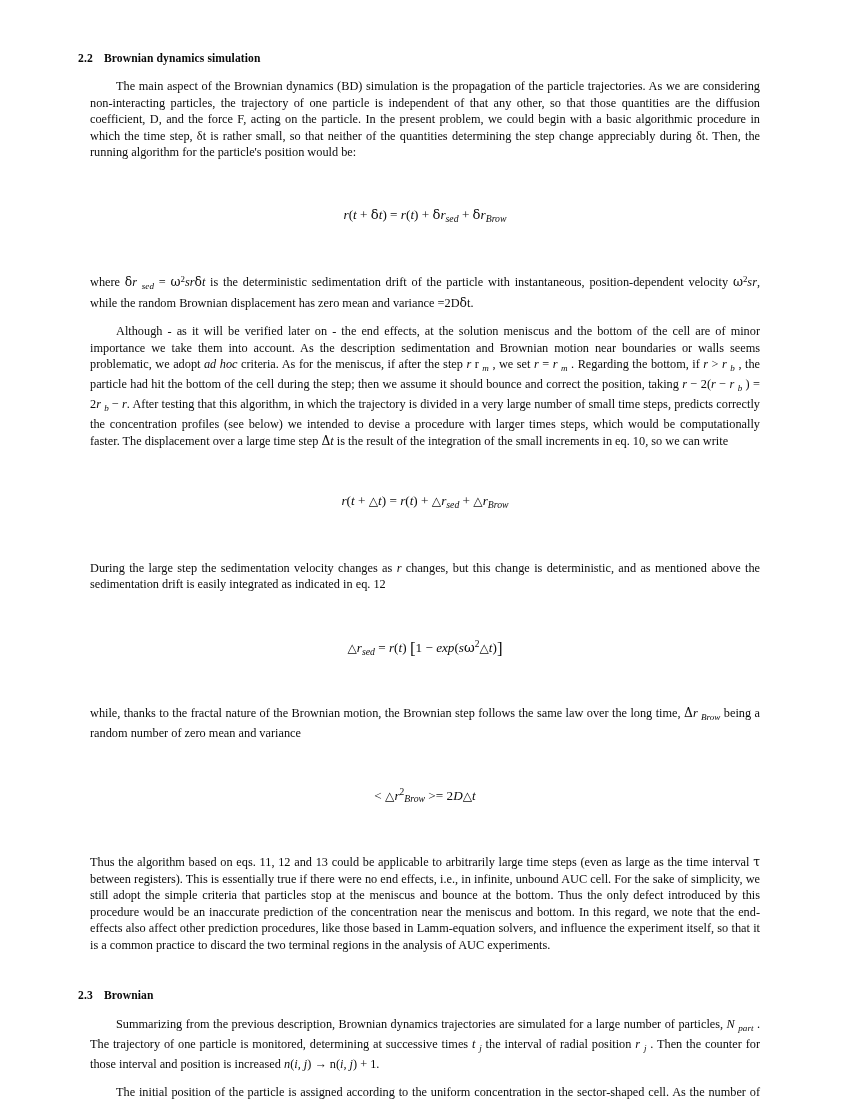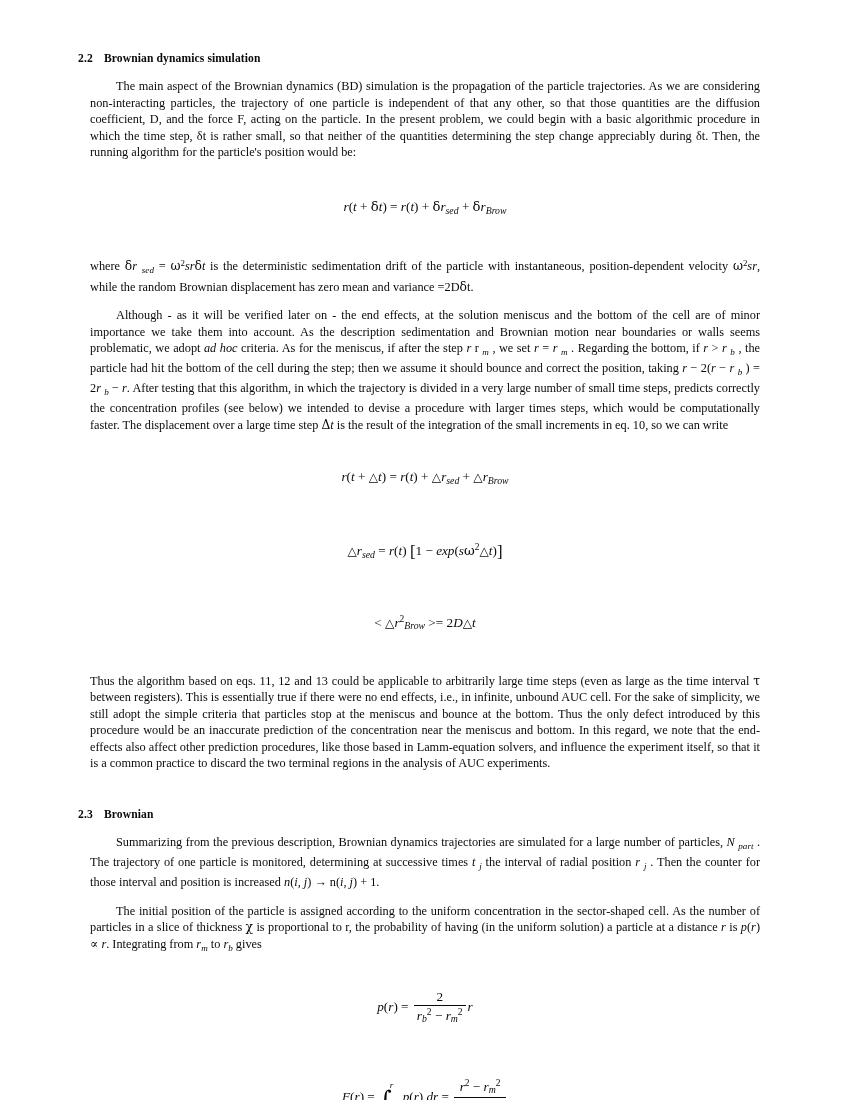--- a/index.html
+++ b/index.html
@@ -41,21 +41,21 @@
     margin: 12px;
     text-align: justify;
     text-justify: inter-word;
     hyphens: none;
   }
   p.indent {
     text-indent: 26px;
   }
   .eqblock {
     text-align: center;
-    margin: 0;
+    margin: 8px;
     font-size: 13.2px;
   }
   .sp-22 { height: 22px; }
   .sp-24 { height: 24px; }
   .sp-26 { height: 26px; }
   .sp-28 { height: 28px; }
   .sp-30 { height: 30px; }
 
   
   .mi { font-style: italic; }
@@ -147,29 +147,31 @@
     <p class="para indent">Although - as it will be verified later on - the end effects, at the solution meniscus and the bottom of the cell are of minor importance we take them into account. As the description sedimentation and Brownian motion near boundaries or walls seems problematic, we adopt <span class="mi">ad hoc</span> criteria. As for the meniscus, if after the step <span class="mi">r</span> r <sub>m</sub> , we set <span class="mi">r</span> = <span class="mi">r</span> <sub>m</sub> . Regarding the bottom, if <span class="mi">r</span> &gt; <span class="mi">r</span> <sub>b</sub> , the particle had hit the bottom of the cell during the step; then we assume it should bounce and correct the position, taking <span class="mi">r</span> − 2(<span class="mi">r</span> − <span class="mi">r</span> <sub>b</sub> ) = 2<span class="mi">r</span> <sub>b</sub> − <span class="mi">r</span>. After testing that this algorithm, in which the trajectory is divided in a very large number of small time steps, predicts correctly the concentration profiles (see below) we intended to devise a procedure with larger times steps, which would be computationally faster. The displacement over a large time step <span class="gl">Δ</span><span class="mi">t</span> is the result of the integration of the small increments in eq. 10, so we can write</p>
 
     <div class="sp-24"></div>
 
     <div class="eqblock">
       <span class="mi">r</span><span class="op">(</span><span class="mi">t</span><span class="op"> + </span><span class="tri">△</span><span class="mi">t</span><span class="op">) = </span><span class="mi">r</span><span class="op">(</span><span class="mi">t</span><span class="op">) + </span><span class="tri">△</span><span class="mi">r</span><sub>sed</sub><span class="op"> + </span><span class="tri">△</span><span class="mi">r</span><sub>Brow</sub>
     </div>
 
     <div class="sp-30"></div>
 
+    <p class="para">During the large step the sedimentation velocity changes as <span class="mi">r</span> changes, but this change is deterministic, and as mentioned above the sedimentation drift is easily integrated as indicated in eq. 12</p>
 
     <div class="sp-26"></div>
 
     <div class="eqblock">
       <span class="tri">△</span><span class="mi">r</span><sub>sed</sub><span class="op"> = </span><span class="mi">r</span><span class="op">(</span><span class="mi">t</span><span class="op">) </span><span class="brk">[</span><span class="op">1 − </span><span class="mi">exp</span><span class="op">(</span><span class="mi">s</span><span class="gl">ω</span><sup>2</sup><span class="tri">△</span><span class="mi">t</span><span class="op">)</span><span class="brk">]</span>
     </div>
 
     <div class="sp-26"></div>
 
+    <p class="para">while, thanks to the fractal nature of the Brownian motion, the Brownian step follows the same law over the long time, <span class="gl">Δ</span><span class="mi">r</span> <sub>Brow</sub> being a random number of zero mean and variance</p>
 
     <div class="sp-26"></div>
 
     <div class="eqblock">
       <span class="angle">&lt;</span> <span class="tri">△</span><span class="mi">r</span><sup>2</sup><sub>Brow</sub> <span class="angle">&gt;=</span> 2<span class="mi">D</span><span class="tri">△</span><span class="mi">t</span>
     </div>
 
     <div class="sp-30"></div>
 
     <p class="para">Thus the algorithm based on eqs. 11, 12 and 13 could be applicable to arbitrarily large time steps (even as large as the time interval <span class="gl">τ</span> between registers). This is essentially true if there were no end effects, i.e., in infinite, unbound AUC cell. For the sake of simplicity, we still adopt the simple criteria that particles stop at the meniscus and bounce at the bottom. Thus the only defect introduced by this procedure would be an inaccurate prediction of the concentration near the meniscus and bottom. In this regard, we note that the end-effects also affect other prediction procedures, like those based in Lamm-equation solvers, and influence the experiment itself, so that it is a common practice to discard the two terminal regions in the analysis of AUC experiments.</p>

